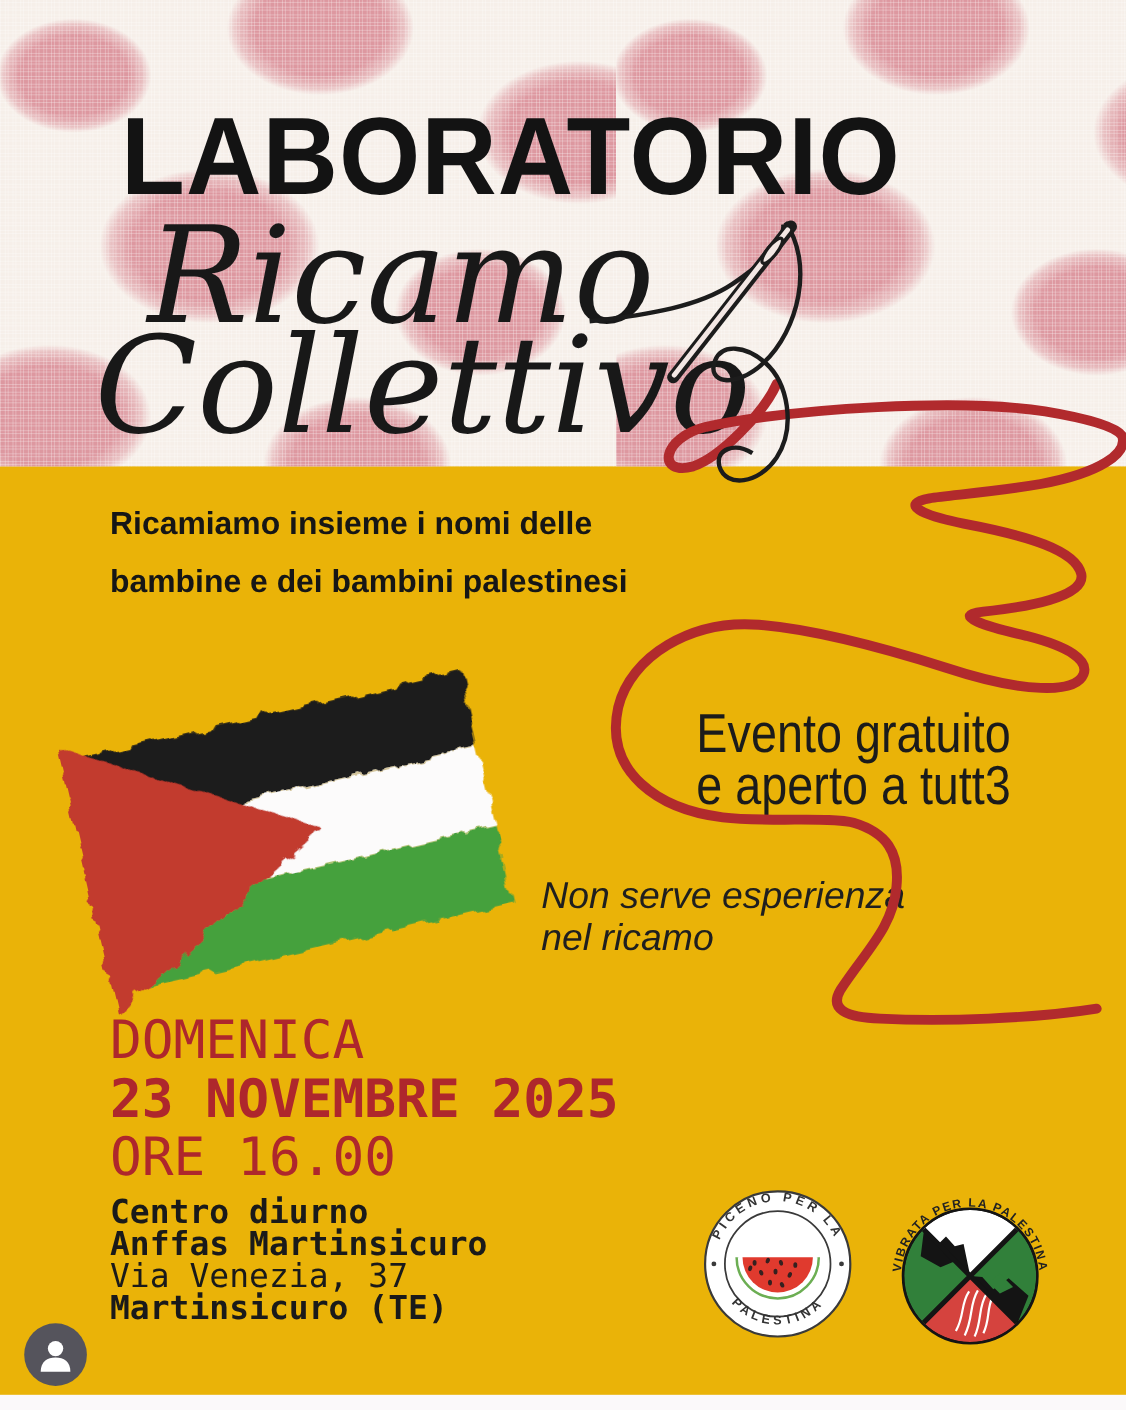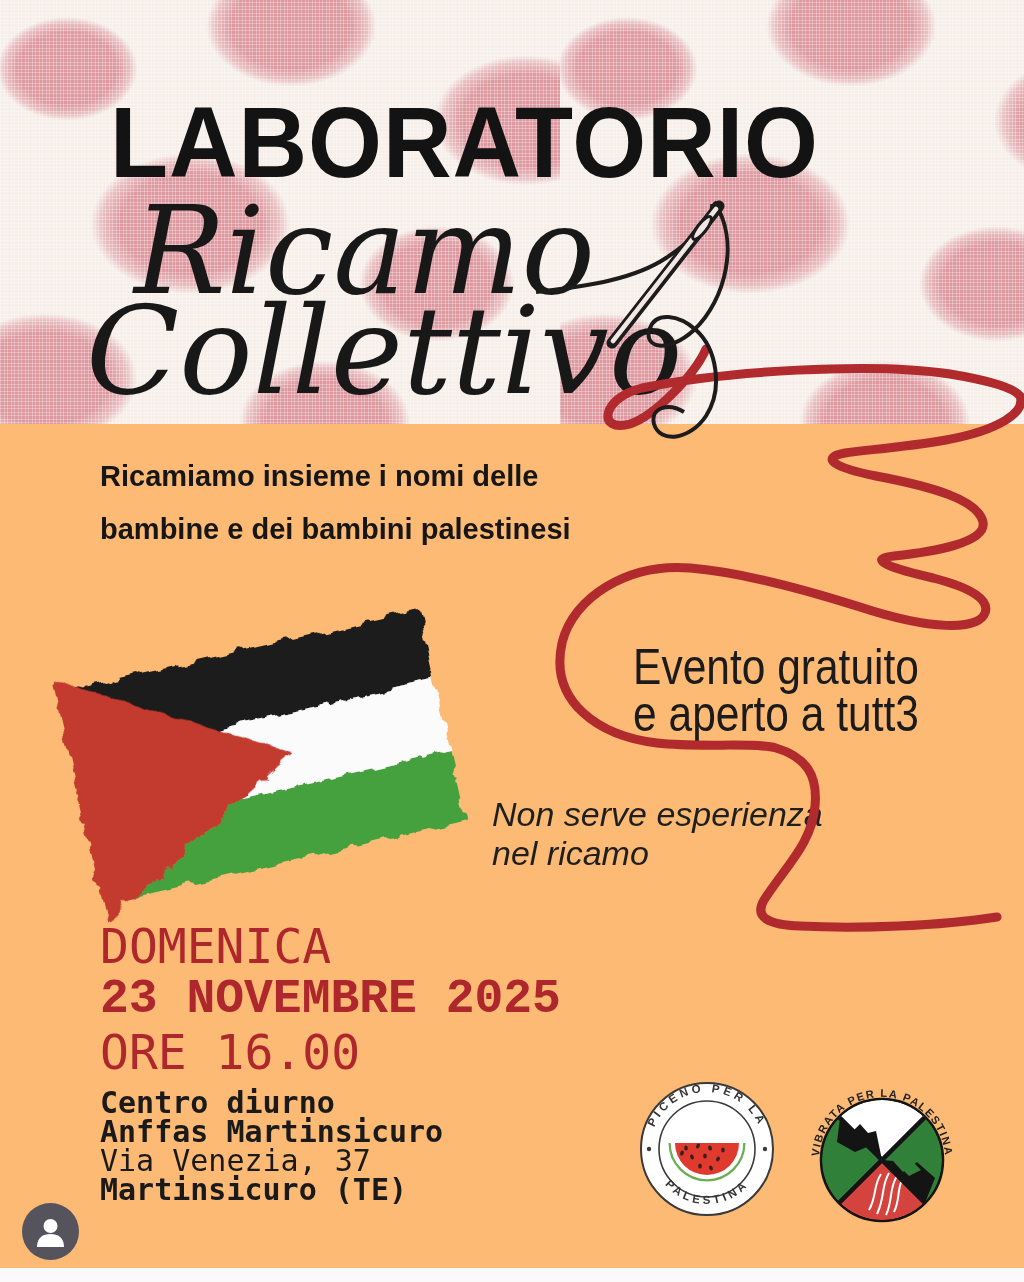--- a/index.html
+++ b/index.html
@@ -1,18 +1,18 @@
 <!DOCTYPE html>
 <html><head>
 <meta charset="utf-8">
 <style>
   html,body{margin:0;padding:0;}
   .stage{
     position:relative; width:1024px; height:1282px; overflow:hidden;
-    background:#fdba74;
+    background:#eab308;
     font-family:"Liberation Sans", sans-serif;
   }
   
   .banner{
     position:absolute; left:0; top:0; width:1024px; height:424px;
     background-color:#f6efe9;
     background-image:
       repeating-linear-gradient(90deg, rgba(255,255,255,.28) 0 1px, rgba(0,0,0,0) 1px 4px),
       repeating-linear-gradient(0deg, rgba(255,255,255,.28) 0 1px, rgba(0,0,0,0) 1px 4px),
       radial-gradient(95px 70px at 12% 16%, #dd98a0 52%, rgba(221,152,160,.55) 66%, rgba(221,152,160,0) 74%),
@@ -48,21 +48,21 @@
   }
   .note{
     position:absolute; left:492px; top:795px;
     font-size:34px; font-style:italic; color:#1f1f1f; line-height:39px; white-space:nowrap;
   }
   .schedule{
     position:absolute; left:100px; top:920px;
     font-family:"DejaVu Sans Mono", monospace; font-size:48px; line-height:53px;
     color:#ae272c; white-space:nowrap;
   }
-  .schedule .bold{ font-weight:bold;font-family:Liberation Mono, monospace; }
+  .schedule .bold{ font-weight:bold; }
   .venue{
     position:absolute; left:100px; top:1088px;
     font-family:"DejaVu Sans Mono", monospace; font-size:30px; line-height:29px;
     color:#1a1a1a; white-space:nowrap;
   }
   .venue .bold{ font-weight:bold; }
   
   .art{ position:absolute; left:0; top:0; pointer-events:none; }
   .flag{ position:absolute; left:36px; top:575px; pointer-events:none; }
   .logo-piceno{ position:absolute; left:636px; top:1076px; }

